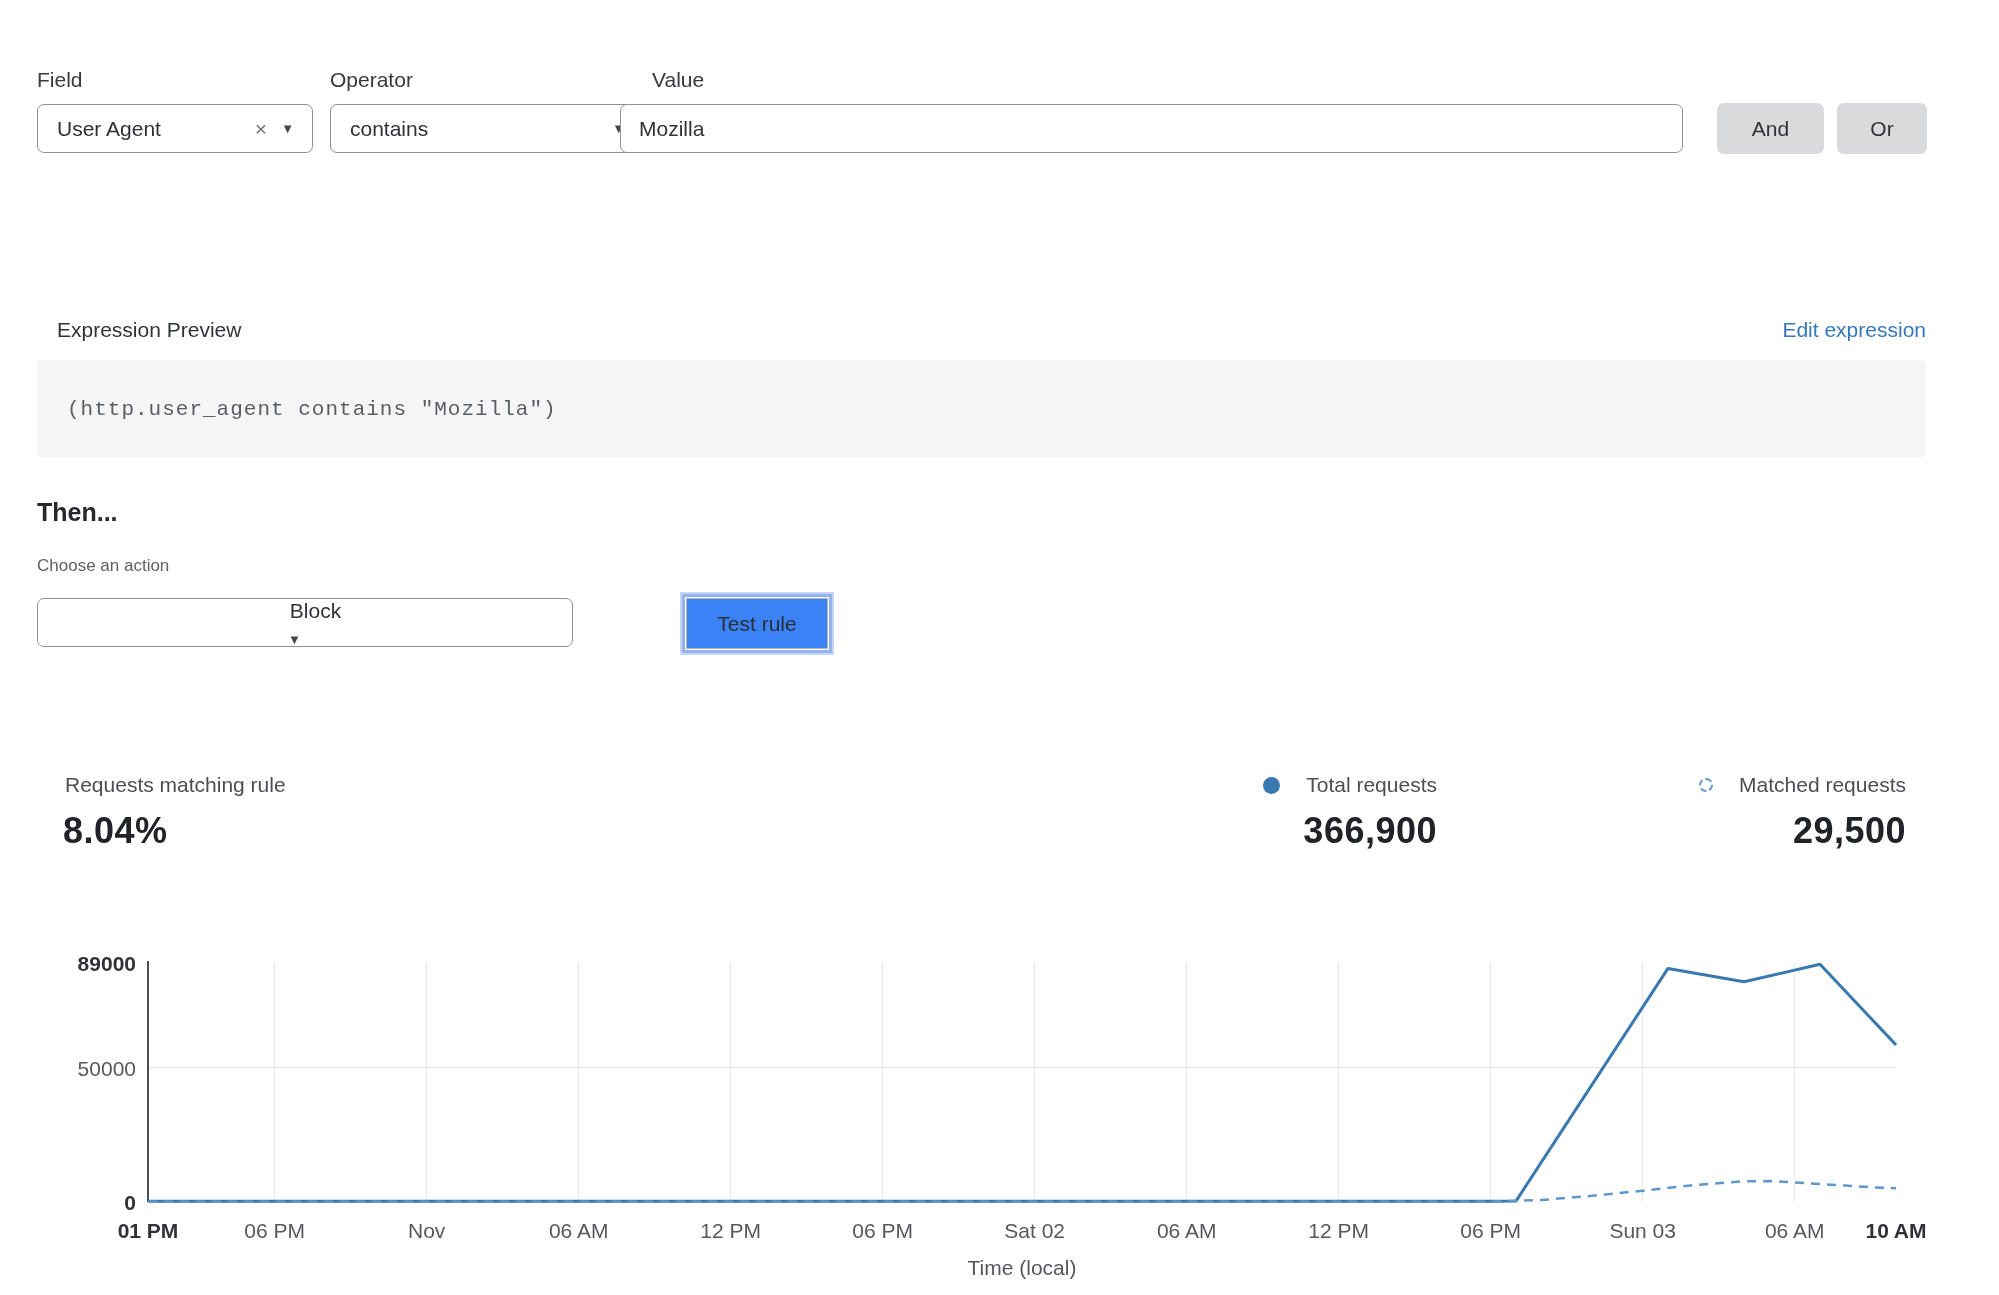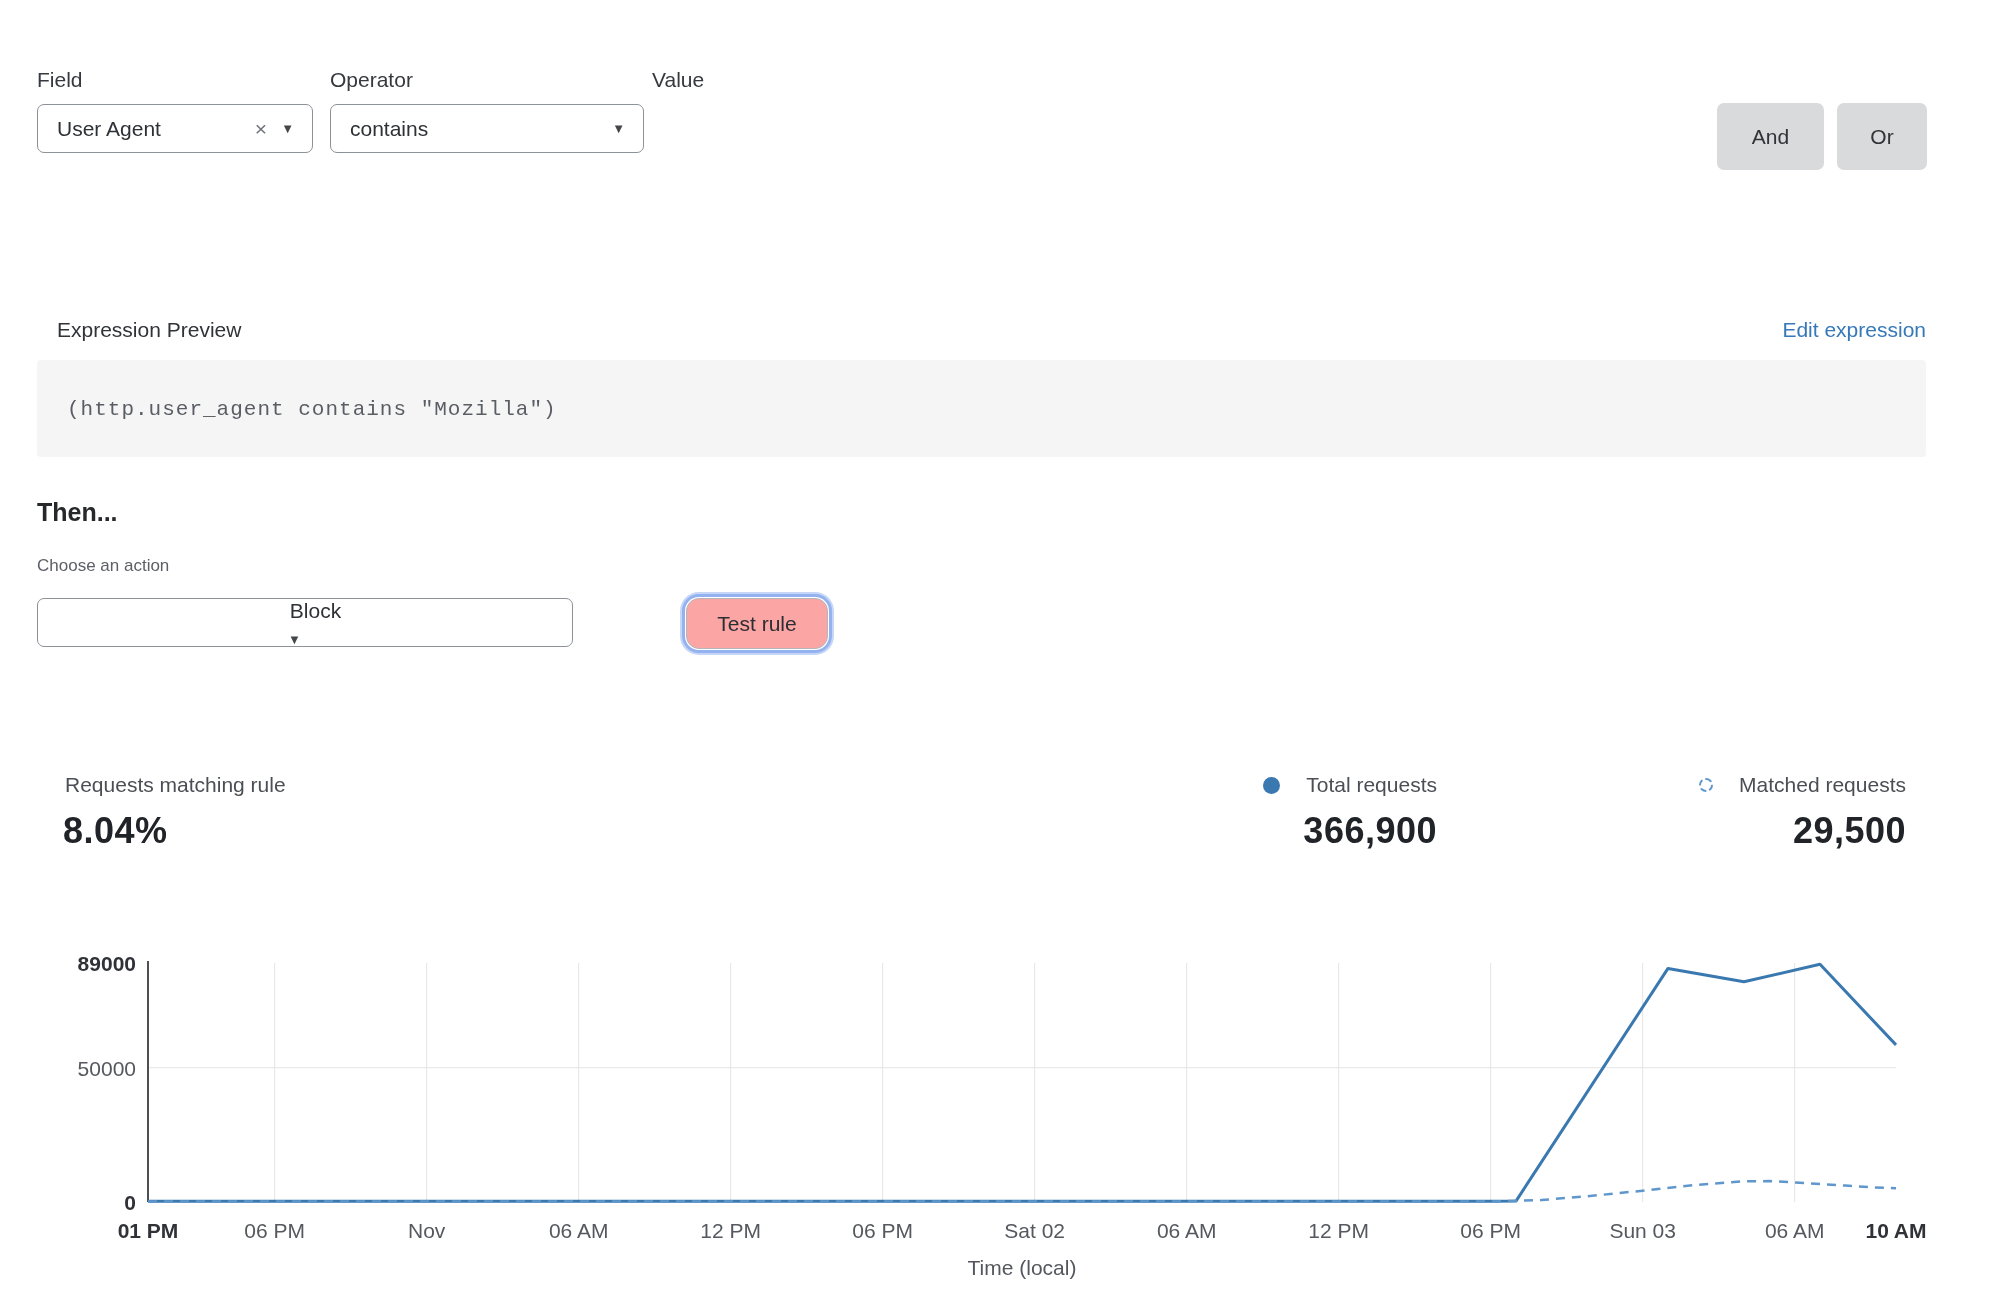--- a/index.html
+++ b/index.html
@@ -16,32 +16,32 @@
     display:flex; align-items:center; font-size:21px; color:#2e3136; cursor:pointer;
   }
   .select .txt { padding-left:19px; flex:1 1 auto; white-space:nowrap; overflow:hidden; }
   .select .clear { color:#6f7379; font-size:21px; padding:0 14px 0 6px; line-height:1; }
   .select .caret { color:#43464b; font-size:13px; padding-right:18px; line-height:1; }
   .text-input {
     height:49px; width:100%; border:1px solid #8d9198; border-radius:7px; background:#fff;
     font-family:"Liberation Sans", sans-serif; font-size:21px; color:#2e3136; padding:0 18px; outline:none;
   }
   .gray-btn {
-    height:67px; border:none; border-radius:7px; background:#d9dadb; color:#303338;
+    height:51px; border:none; border-radius:7px; background:#d9dadb; color:#303338;
     font-family:"Liberation Sans", sans-serif; font-size:21px; cursor:pointer; width:100%;
   }
   .link { font-size:21px; color:#3678b8; cursor:pointer; text-decoration:none; }
   .code-block { background:#f5f5f6; border-radius:4px; }
   .code-text {
     font-family:"Liberation Mono","DejaVu Sans Mono",monospace;
     font-size:21px; color:#5a5e64; letter-spacing:1px;
   }
   .muted { font-size:17px; color:#5c6066; }
   .test-btn {
-    height:51px; width:100%; border-radius:13px; background:#fca5a5; color:#2b2e33;
+    height:51px; width:100%; border-radius:0; background:#3b82f6; color:#2b2e33;
     font-family:"Liberation Sans", sans-serif; font-size:21px; cursor:pointer;
     border:1px solid #b3b6ba;
     box-shadow:0 0 0 1px #ffffff, 0 0 0 4px #93b2ef, 0 0 0 6px #c6d6f6;
   }
   .stat-label { font-size:21px; color:#4b4f55; }
   .stat-value { font-size:36px; font-weight:700; color:#202327; letter-spacing:0.5px; }
   .legend { display:flex; align-items:center; gap:26px; }
   .legend-dot { width:17px; height:17px; border-radius:50%; }
   .legend-dashed-circle { width:14px; height:14px; border-radius:50%; border:2px dashed; background:#fff; }
   .ta-right { text-align:right; }
@@ -61,20 +61,23 @@
     <span class="txt">User Agent</span>
     <span class="clear">×</span>
     <span class="caret">▼</span>
   </div>
 
   <div class="abs select" style="left:330px; top:104px; width:314px;">
     <span class="txt">contains</span>
     <span class="caret">▼</span>
   </div>
 
+  <div class="abs" style="left:620px; top:104px; width:1063px;">
+    <input class="text-input" type="text" value="Mozilla" style="">
+  </div>
 
   <div class="abs" style="left:1717px; top:103px; width:107px;">
     <button class="gray-btn">And</button>
   </div>
   <div class="abs" style="left:1837px; top:103px; width:90px;">
     <button class="gray-btn">Or</button>
   </div>
 
   <div class="abs field-label" style="left:37px; top:318px; color:#303338;margin-left:20px;">Expression Preview</div>
   <a class="abs link" style="right:73px; top:318px;">Edit expression</a>

